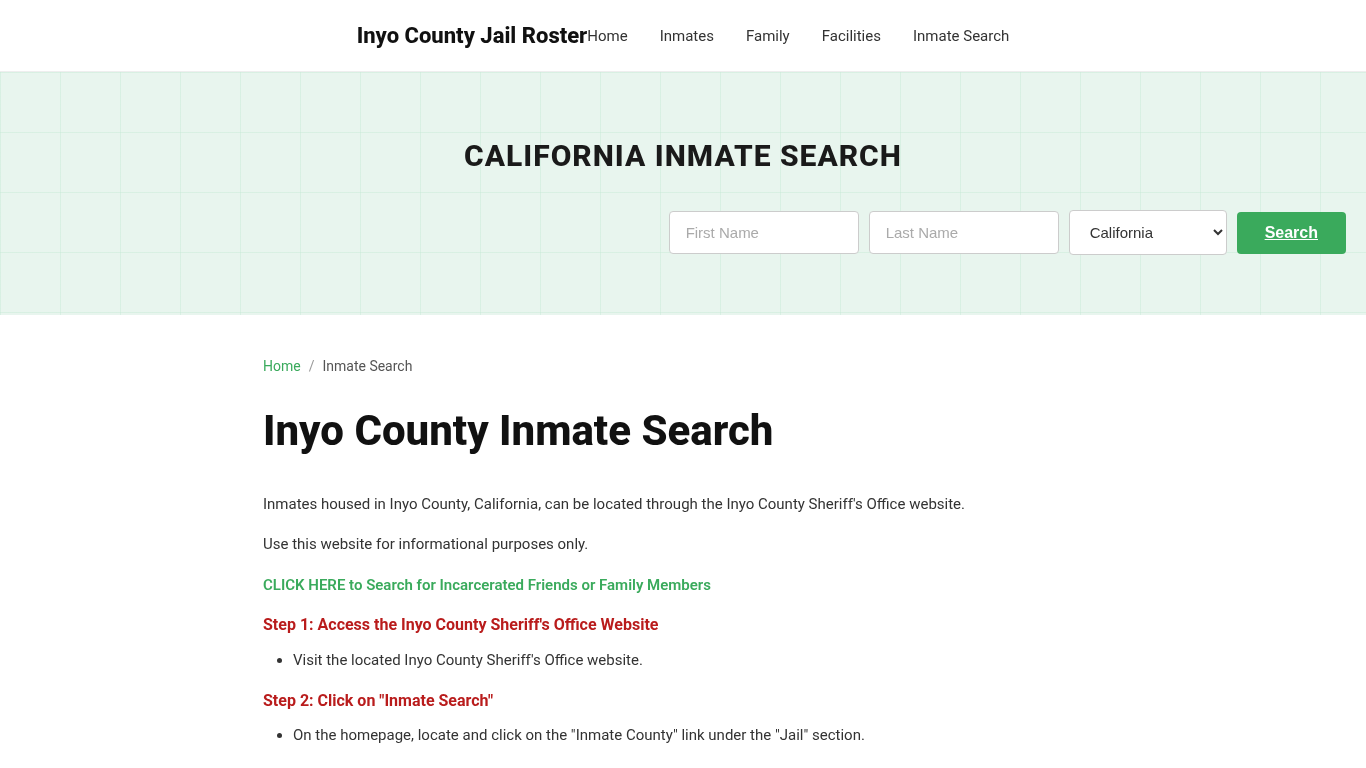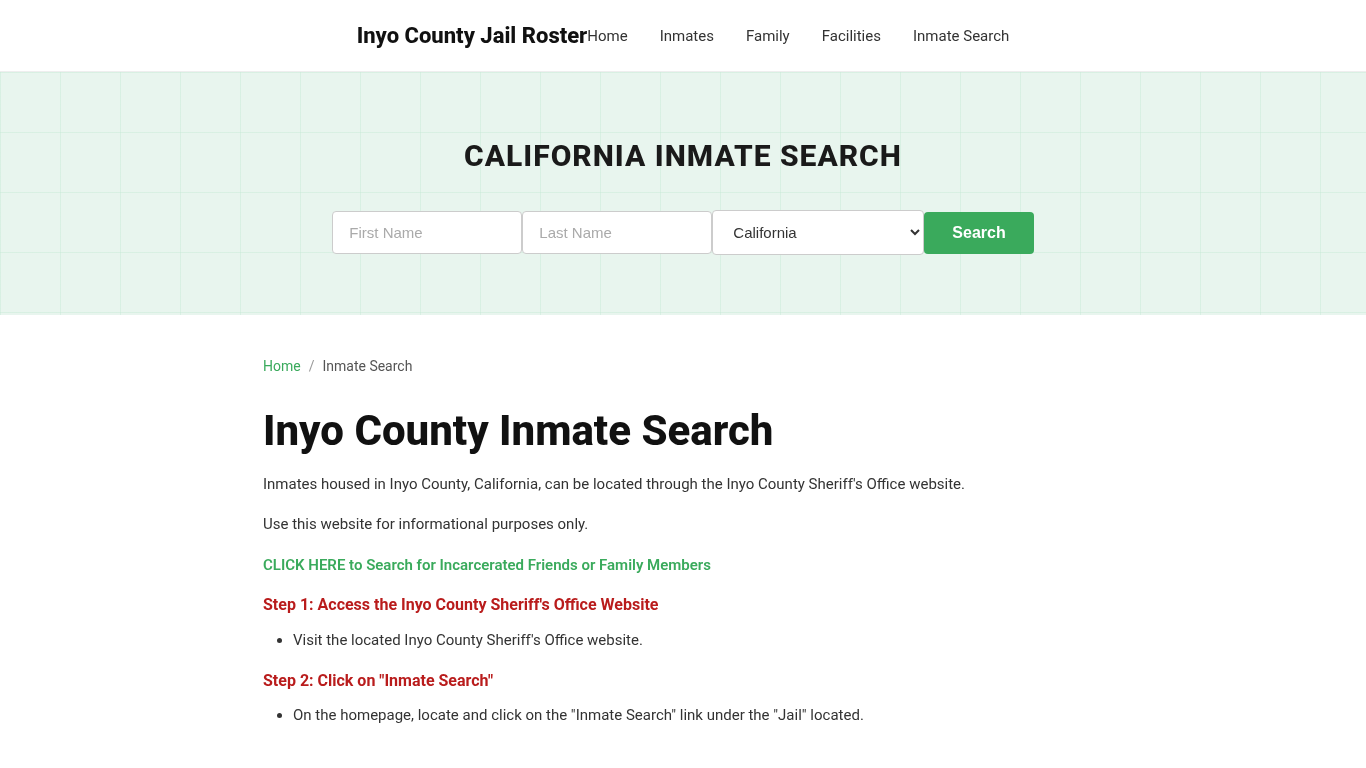--- a/index.html
+++ b/index.html
@@ -61,21 +61,22 @@
       font-size: 30px;
       font-weight: 800;
       color: #1a1a1a;
       letter-spacing: 1px;
       margin-bottom: 30px;
       text-transform: uppercase;
     }
 
     .search-form {
       display: flex;
-      justify-content: center;
+      gap: 10px;
+      justify-content: flex-end;
       align-items: center;
       flex-wrap: wrap;
     }
 
     .search-form input {
       padding: 12px 16px;
       border: 1px solid #ccc;
       border-radius: 4px;
       font-size: 15px;
       width: 190px;
@@ -86,36 +87,37 @@
 
     .search-form input::placeholder {
       color: #aaa;
     }
 
     .search-form select {
       padding: 12px 16px;
       border: 1px solid #ccc;
       border-radius: 4px;
       font-size: 15px;
-      width: 212px;
+      width: 158px;
       outline: none;
       background: #fff;
       color: #333;
       appearance: auto;
     }
 
     .search-btn {
       padding: 12px 28px;
       background: #3aaa5c;
       color: #fff;
       border: none;
       border-radius: 4px;
       font-size: 16px;
       font-weight: 600;
       cursor: pointer;
+      text-decoration: underline;
     }
 
     
     .main-content {
       max-width: 960px;
       margin: 0 auto;
       padding: 40px 60px 60px;
     }
 
     
@@ -139,21 +141,21 @@
 
     .breadcrumb .current {
       color: #555;
     }
 
     
     .page-heading {
       font-size: 42px;
       font-weight: 800;
       color: #111;
-      margin-bottom: 16px;
+      margin-bottom: 36px;
       line-height: 1.2;
     }
 
     .intro-text {
       font-size: 15px;
       color: #333;
       margin-bottom: 16px;
     }
 
     .click-link {
@@ -244,16 +246,16 @@
 
   
   <p class="step-heading">Step 1: Access the Inyo County Sheriff's Office Website</p>
   <ul class="step-list">
     <li>Visit the located Inyo County Sheriff's Office website.</li>
   </ul>
 
   
   <p class="step-heading">Step 2: Click on "Inmate Search"</p>
   <ul class="step-list">
-    <li>On the homepage, locate and click on the "Inmate Search" link under the "Jail" located.</li>
+    <li>On the homepage, locate and click on the "Inmate County" link under the "Jail" section.</li>
   </ul>
 
 </main>
 
 </body></html>

